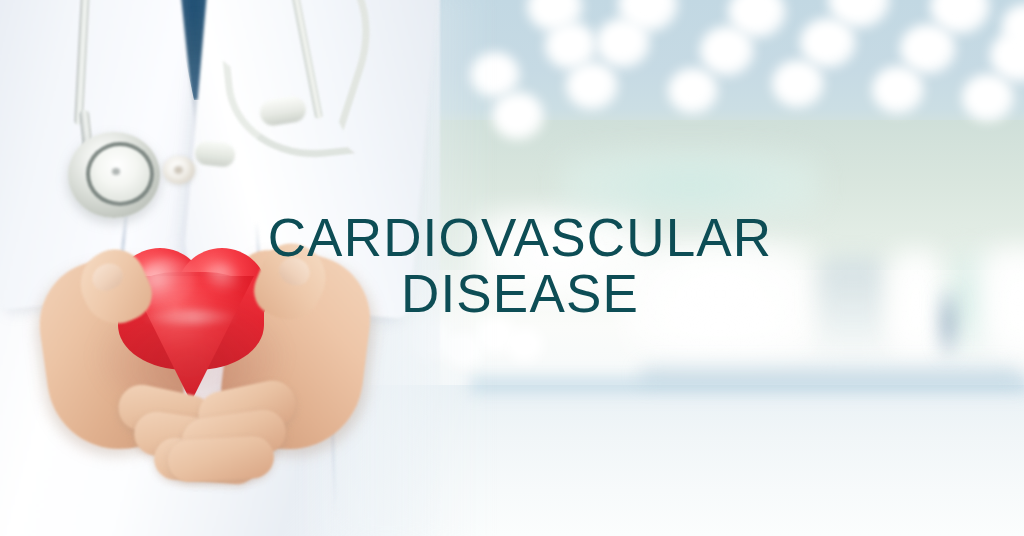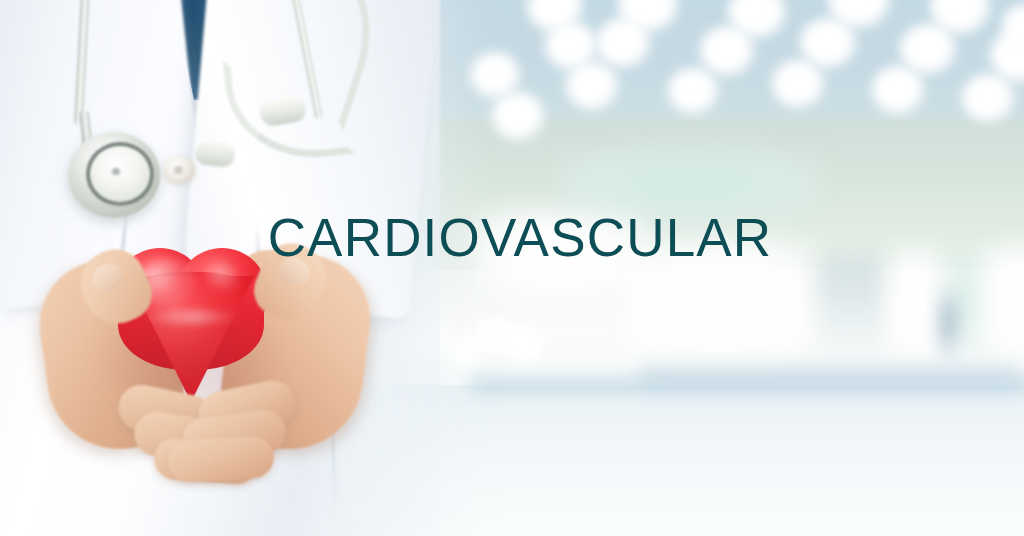--- a/index.html
+++ b/index.html
@@ -584,15 +584,16 @@
       <div class="finger" style="left:104px; top:176px; width:104px; height:44px; transform:rotate(8deg);"></div>
       <div class="finger" style="left:124px; top:200px; width:104px; height:42px; transform:rotate(4deg);"></div>
       <div class="finger" style="left:168px; top:146px; width:98px;  height:46px; transform:rotate(-12deg);"></div>
       <div class="finger" style="left:152px; top:174px; width:104px; height:44px; transform:rotate(-8deg);"></div>
       <div class="finger" style="left:138px; top:198px; width:106px; height:42px; transform:rotate(-3deg);"></div>
     </div>
   </div>
 
   <div class="title-wrap">
     <div class="title-line" style="color: rgb(13, 77, 85);">CARDIOVASCULAR</div>
+    <div class="title-line" style="color: rgb(13, 77, 85);">DISEASE</div>
   </div>
 
 </div>
 
 </body></html>

